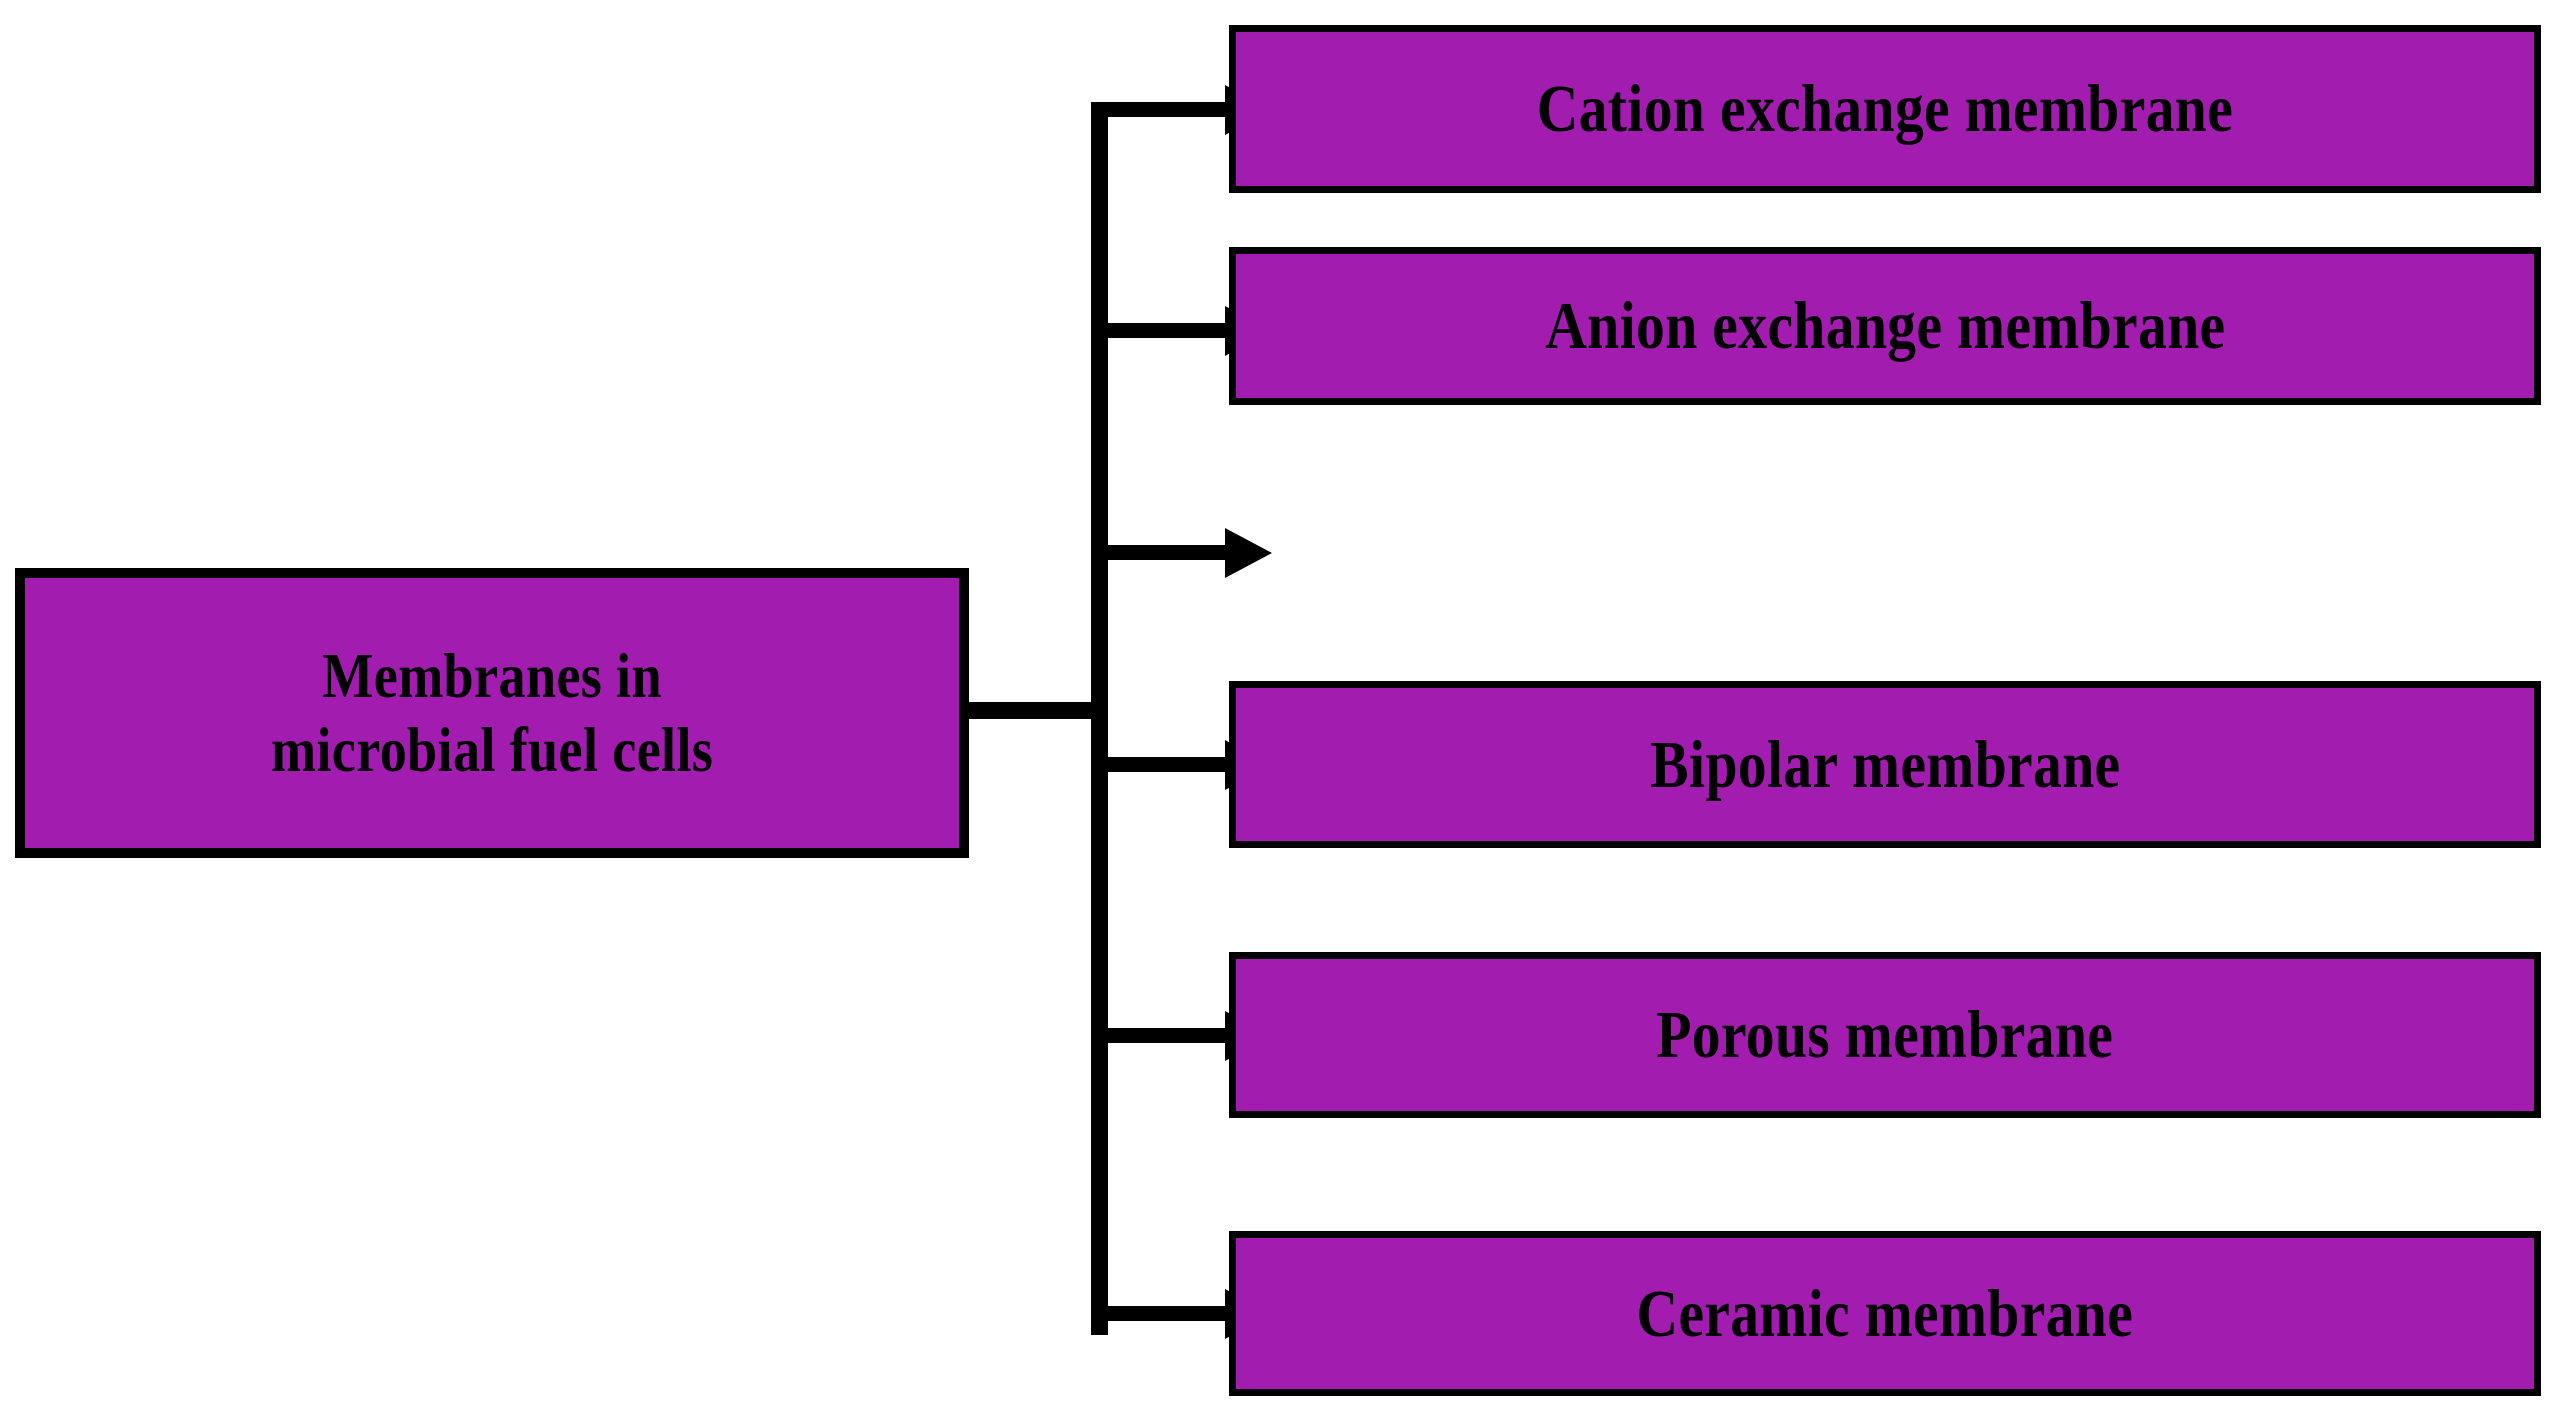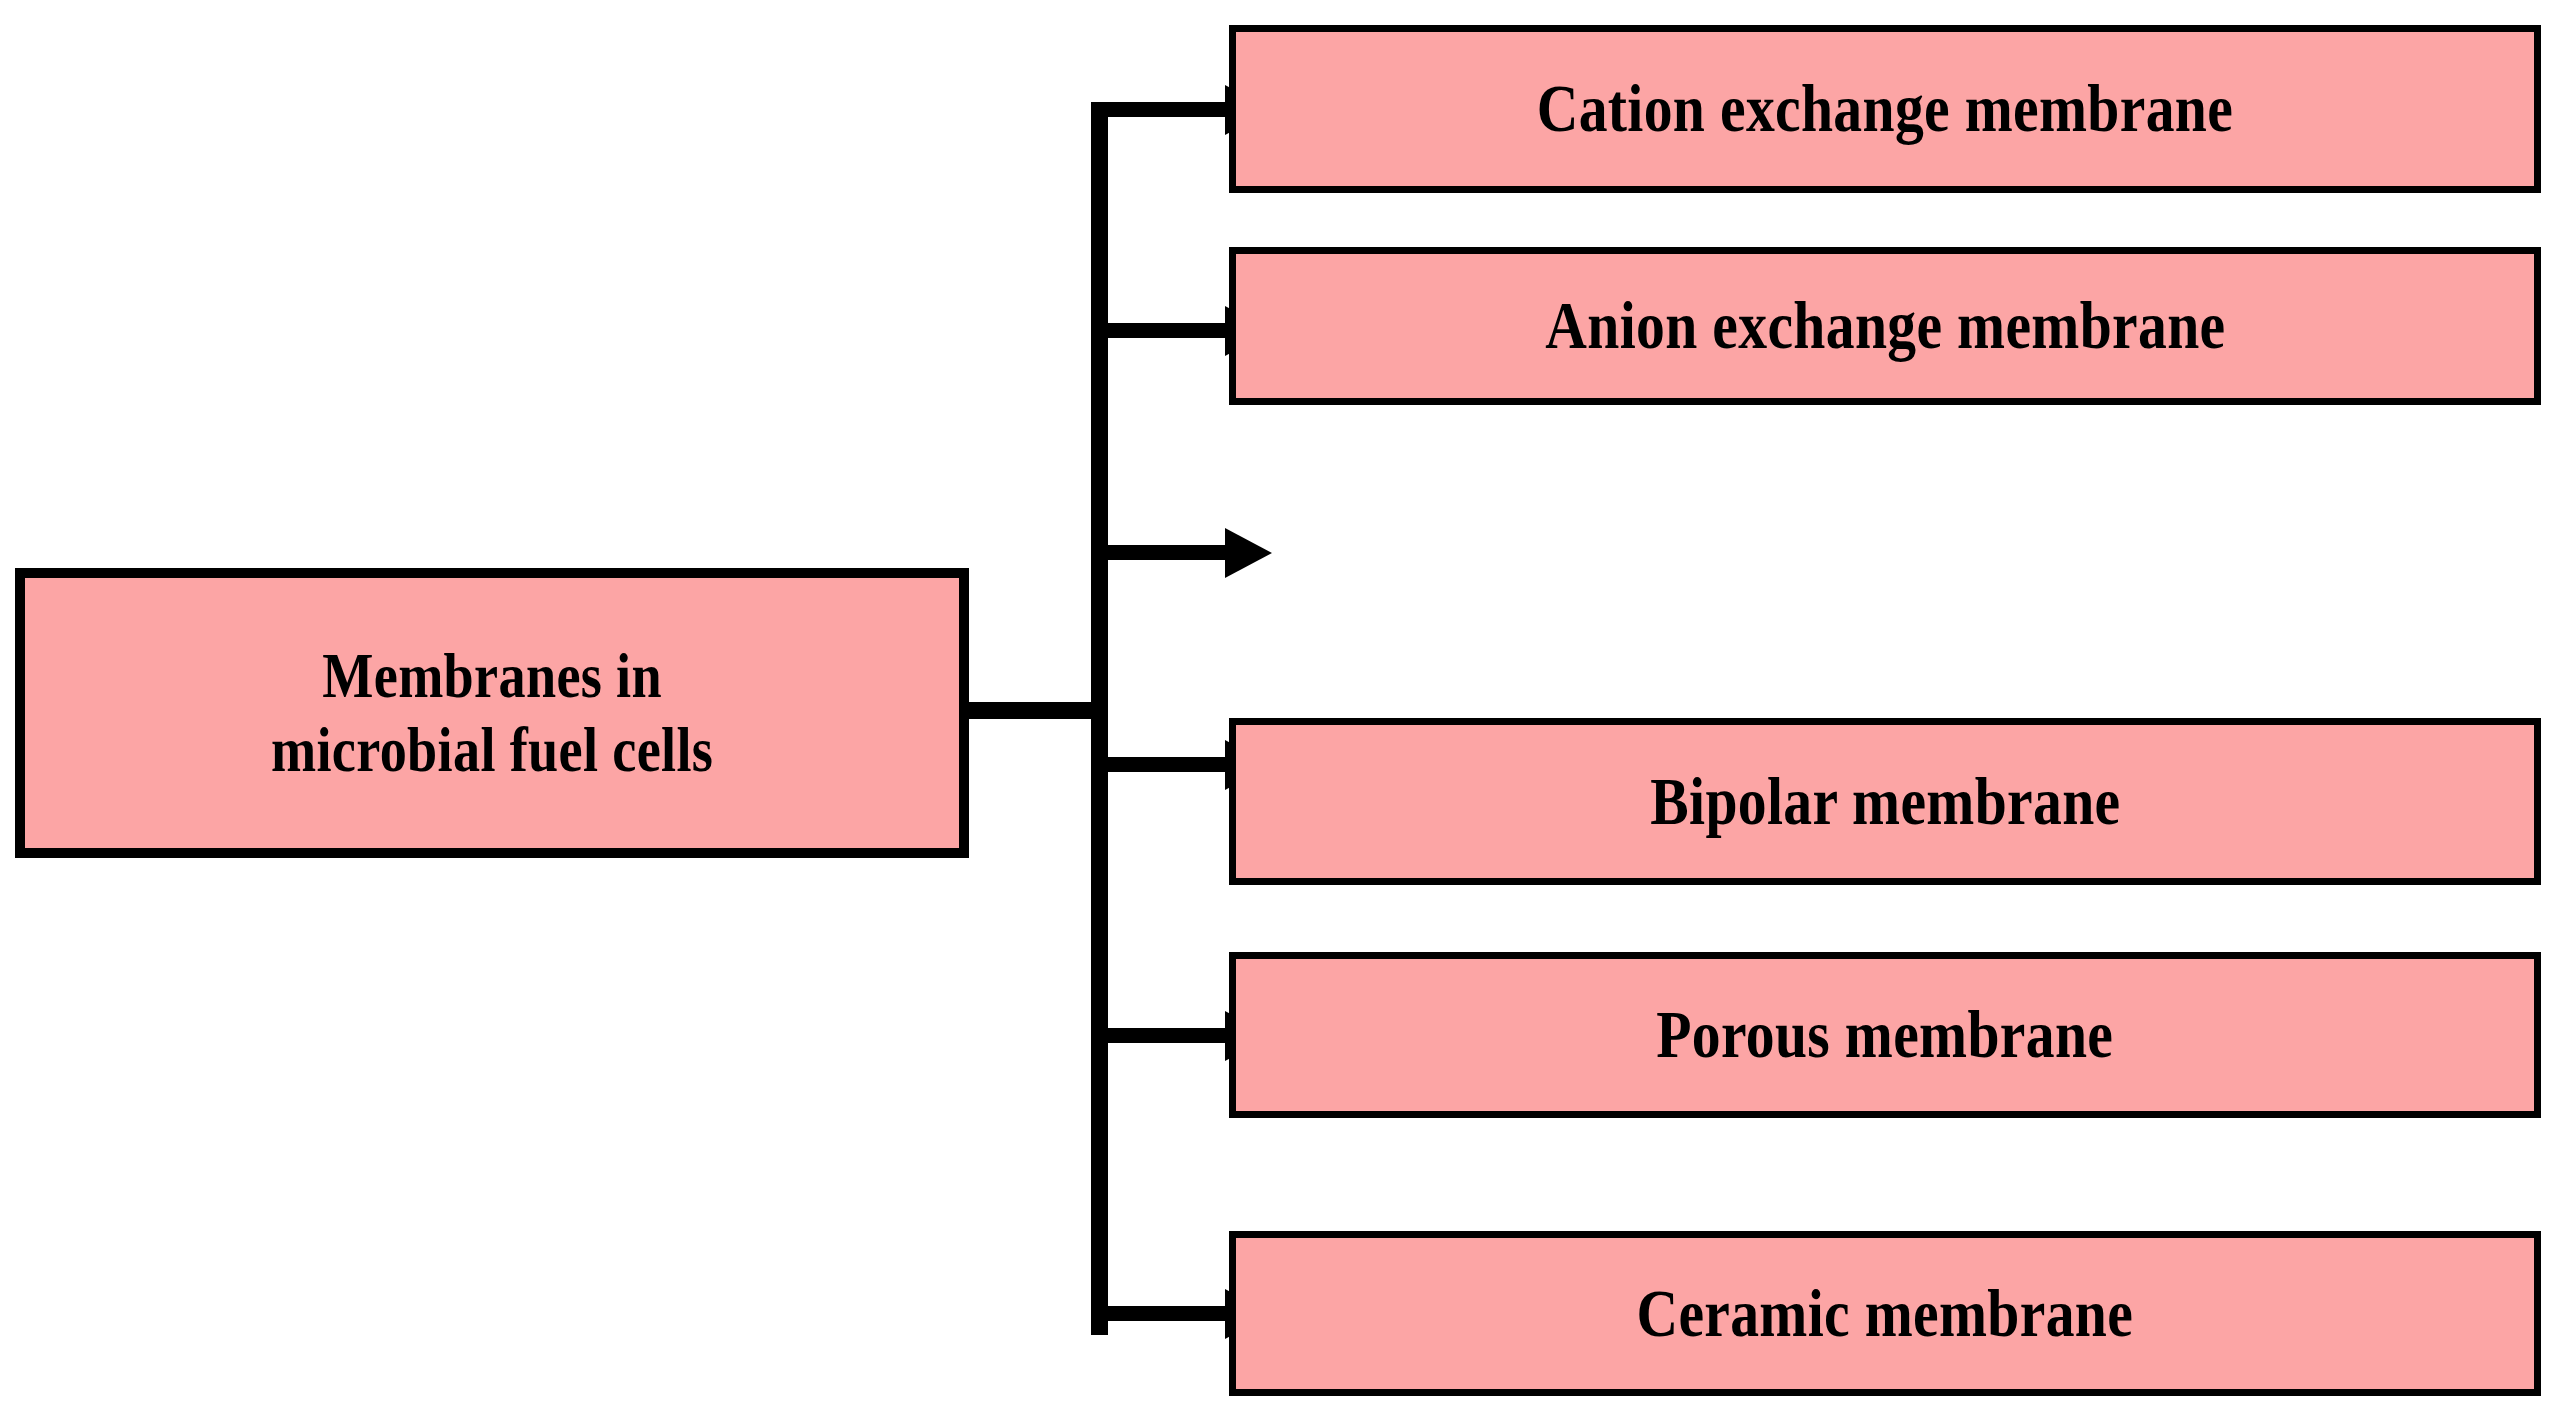--- a/index.html
+++ b/index.html
@@ -13,21 +13,21 @@
     height: 1426px;
     background: #ffffff;
     overflow: hidden;
     font-family: "Liberation Serif", "DejaVu Serif", serif;
   }
 
   
   .node {
     position: absolute;
     box-sizing: border-box;
-    background: #fca5a5;
+    background: #a21caf;
     display: flex;
     align-items: center;
     justify-content: center;
     text-align: center;
   }
   .node-label {
     font-weight: bold;
     color: #000000;
     letter-spacing: 0.4px;
     transform: scaleX(0.86);
@@ -121,21 +121,21 @@
 
   <div class="node child-node" style="top:25px;   height:168px;">
     <span class="node-label">Cation exchange membrane</span>
   </div>
 
   <div class="node child-node" style="top:247px;  height:158px;">
     <span class="node-label">Anion exchange membrane</span>
   </div>
 
 
-  <div class="node child-node" style="top:718px;  height:167px;">
+  <div class="node child-node" style="top:681px;  height:167px;">
     <span class="node-label">Bipolar membrane</span>
   </div>
 
   <div class="node child-node" style="top:952px; height:166px;align-items:center;">
     <span class="node-label">Porous membrane</span>
   </div>
 
   <div class="node child-node" style="top:1231px; height:165px;">
     <span class="node-label">Ceramic membrane</span>
   </div>

